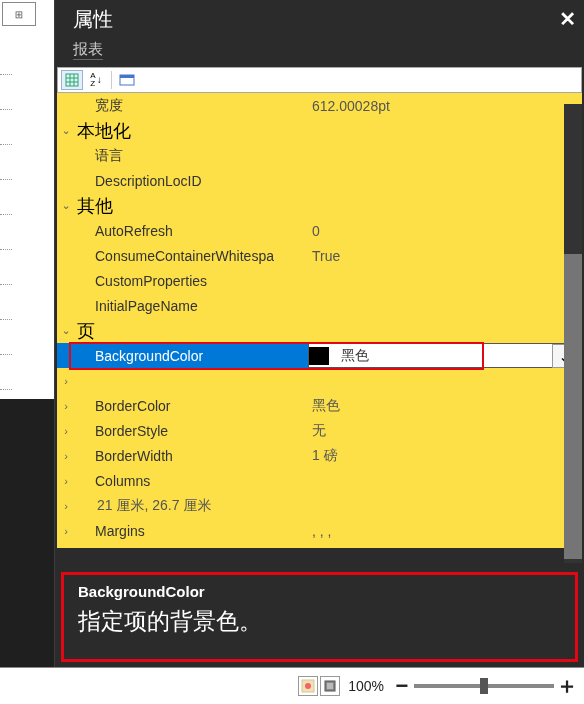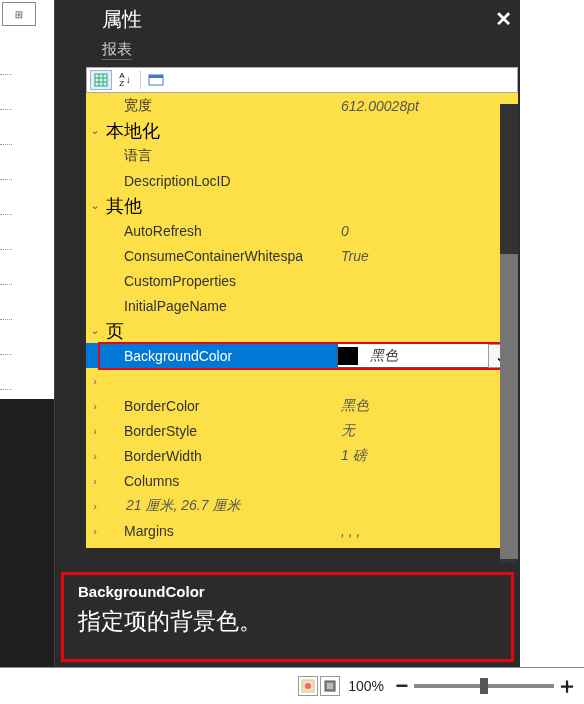--- a/index.html
+++ b/index.html
@@ -5,41 +5,41 @@
   * { box-sizing: border-box; margin: 0; padding: 0; font-family: "Microsoft YaHei", "Segoe UI", sans-serif; }
   html, body { width: 584px; height: 704px; overflow: hidden; background: #fff; }
   .root { width: 584px; height: 704px; position: relative; }
   
   .left-strip { position: absolute; left: 0; top: 0; width: 54px; height: 667px; background: #fff; }
   .left-strip .corner { position: absolute; left: 2px; top: 2px; width: 34px; height: 24px; border: 1px solid #888; display:flex; align-items:center; justify-content:center; font-size:10px; color:#555; }
   .left-ticks { position:absolute; left:0; top:40px; width:12px; height:620px; }
   .left-ticks div { height:35px; border-bottom:1px dotted #999; }
   .left-strip .dark { position:absolute; left:0; top:399px; width:54px; height:268px; background:#1f1f1f; }
   
-  .panel { position: absolute; left: 54px; top: 0; width: 466px; height: 667px; background: #2b2b2b; border-left:1px solid #3d3d3d;padding-left:29px; }
+  .panel { position: absolute; left: 54px; top: 0; width: 530px; height: 667px; background: #2b2b2b; border-left:1px solid #3d3d3d; }
   
   .hdr { height: 38px; display:flex; align-items:center; justify-content:space-between; padding:0 8px 0 18px; color:#fff; }
   .hdr span { font-size: 20px; }
   .close { font-size: 22px; color:#fff; cursor:pointer; font-weight:bold; }
   
   .objname { padding: 2px 18px 4px; color:#ccc; font-size:15px; text-decoration: underline; text-decoration-color:#666; text-underline-offset: 5px; }
   
   .toolbar { background:#fff; border:1px solid #aaa; margin: 4px 2px 0 2px; height: 26px; display:flex; align-items:center; gap:2px; padding:0 3px; }
   .tbtn { width:22px; height:20px; border:1px solid transparent; display:flex; align-items:center; justify-content:center; font-size:11px; cursor:pointer; }
   .tbtn.active { border-color:#99b4d1; background:#e6eefc; }
   .tbtn svg { display:block; }
   .tbtn-az { display:flex; align-items:center; gap:1px; }
   .tbtn-az span { font-size:9px; line-height:8px; }
   
   .grid { background:#fde047; position:relative; margin: 0 2px; height: 455px; overflow:hidden; }
   .row { display:flex; align-items:center; height:25px; font-size:14px; color:#333; }
   .exp { width:18px; text-align:center; font-size:11px; color:#666; cursor:pointer; flex:none; user-select:none; }
   .indent1 { width:18px; flex:none; }
   .lbl { flex: 0 0 215px; padding-left:2px; white-space:nowrap; overflow:hidden; }
-  .val { flex:1; padding-left:4px; color:#555; white-space:nowrap; overflow:hidden;font-style:italic; }
+  .val { flex:1; padding-left:4px; color:#555; white-space:nowrap; overflow:hidden; }
   .cat { font-size:18px; color:#000; }
   .cat .lbl { flex:1; }
   
   .highlight-box { position:absolute; border:2px solid #e30613; pointer-events:none; }
   .hb1 { left:12px; top:249px; width:415px; height:28px; }
   
   .selrow { background:#0078d7; color:#fff; }
   .selrow .lbl { color:#fff; }
   .selval-wrap { flex:1; display:flex; align-items:center; background:#fff; height:100%; border:1px solid #555; }
   .swatch { width:20px; height:18px; background:#000; margin-right:8px; }

